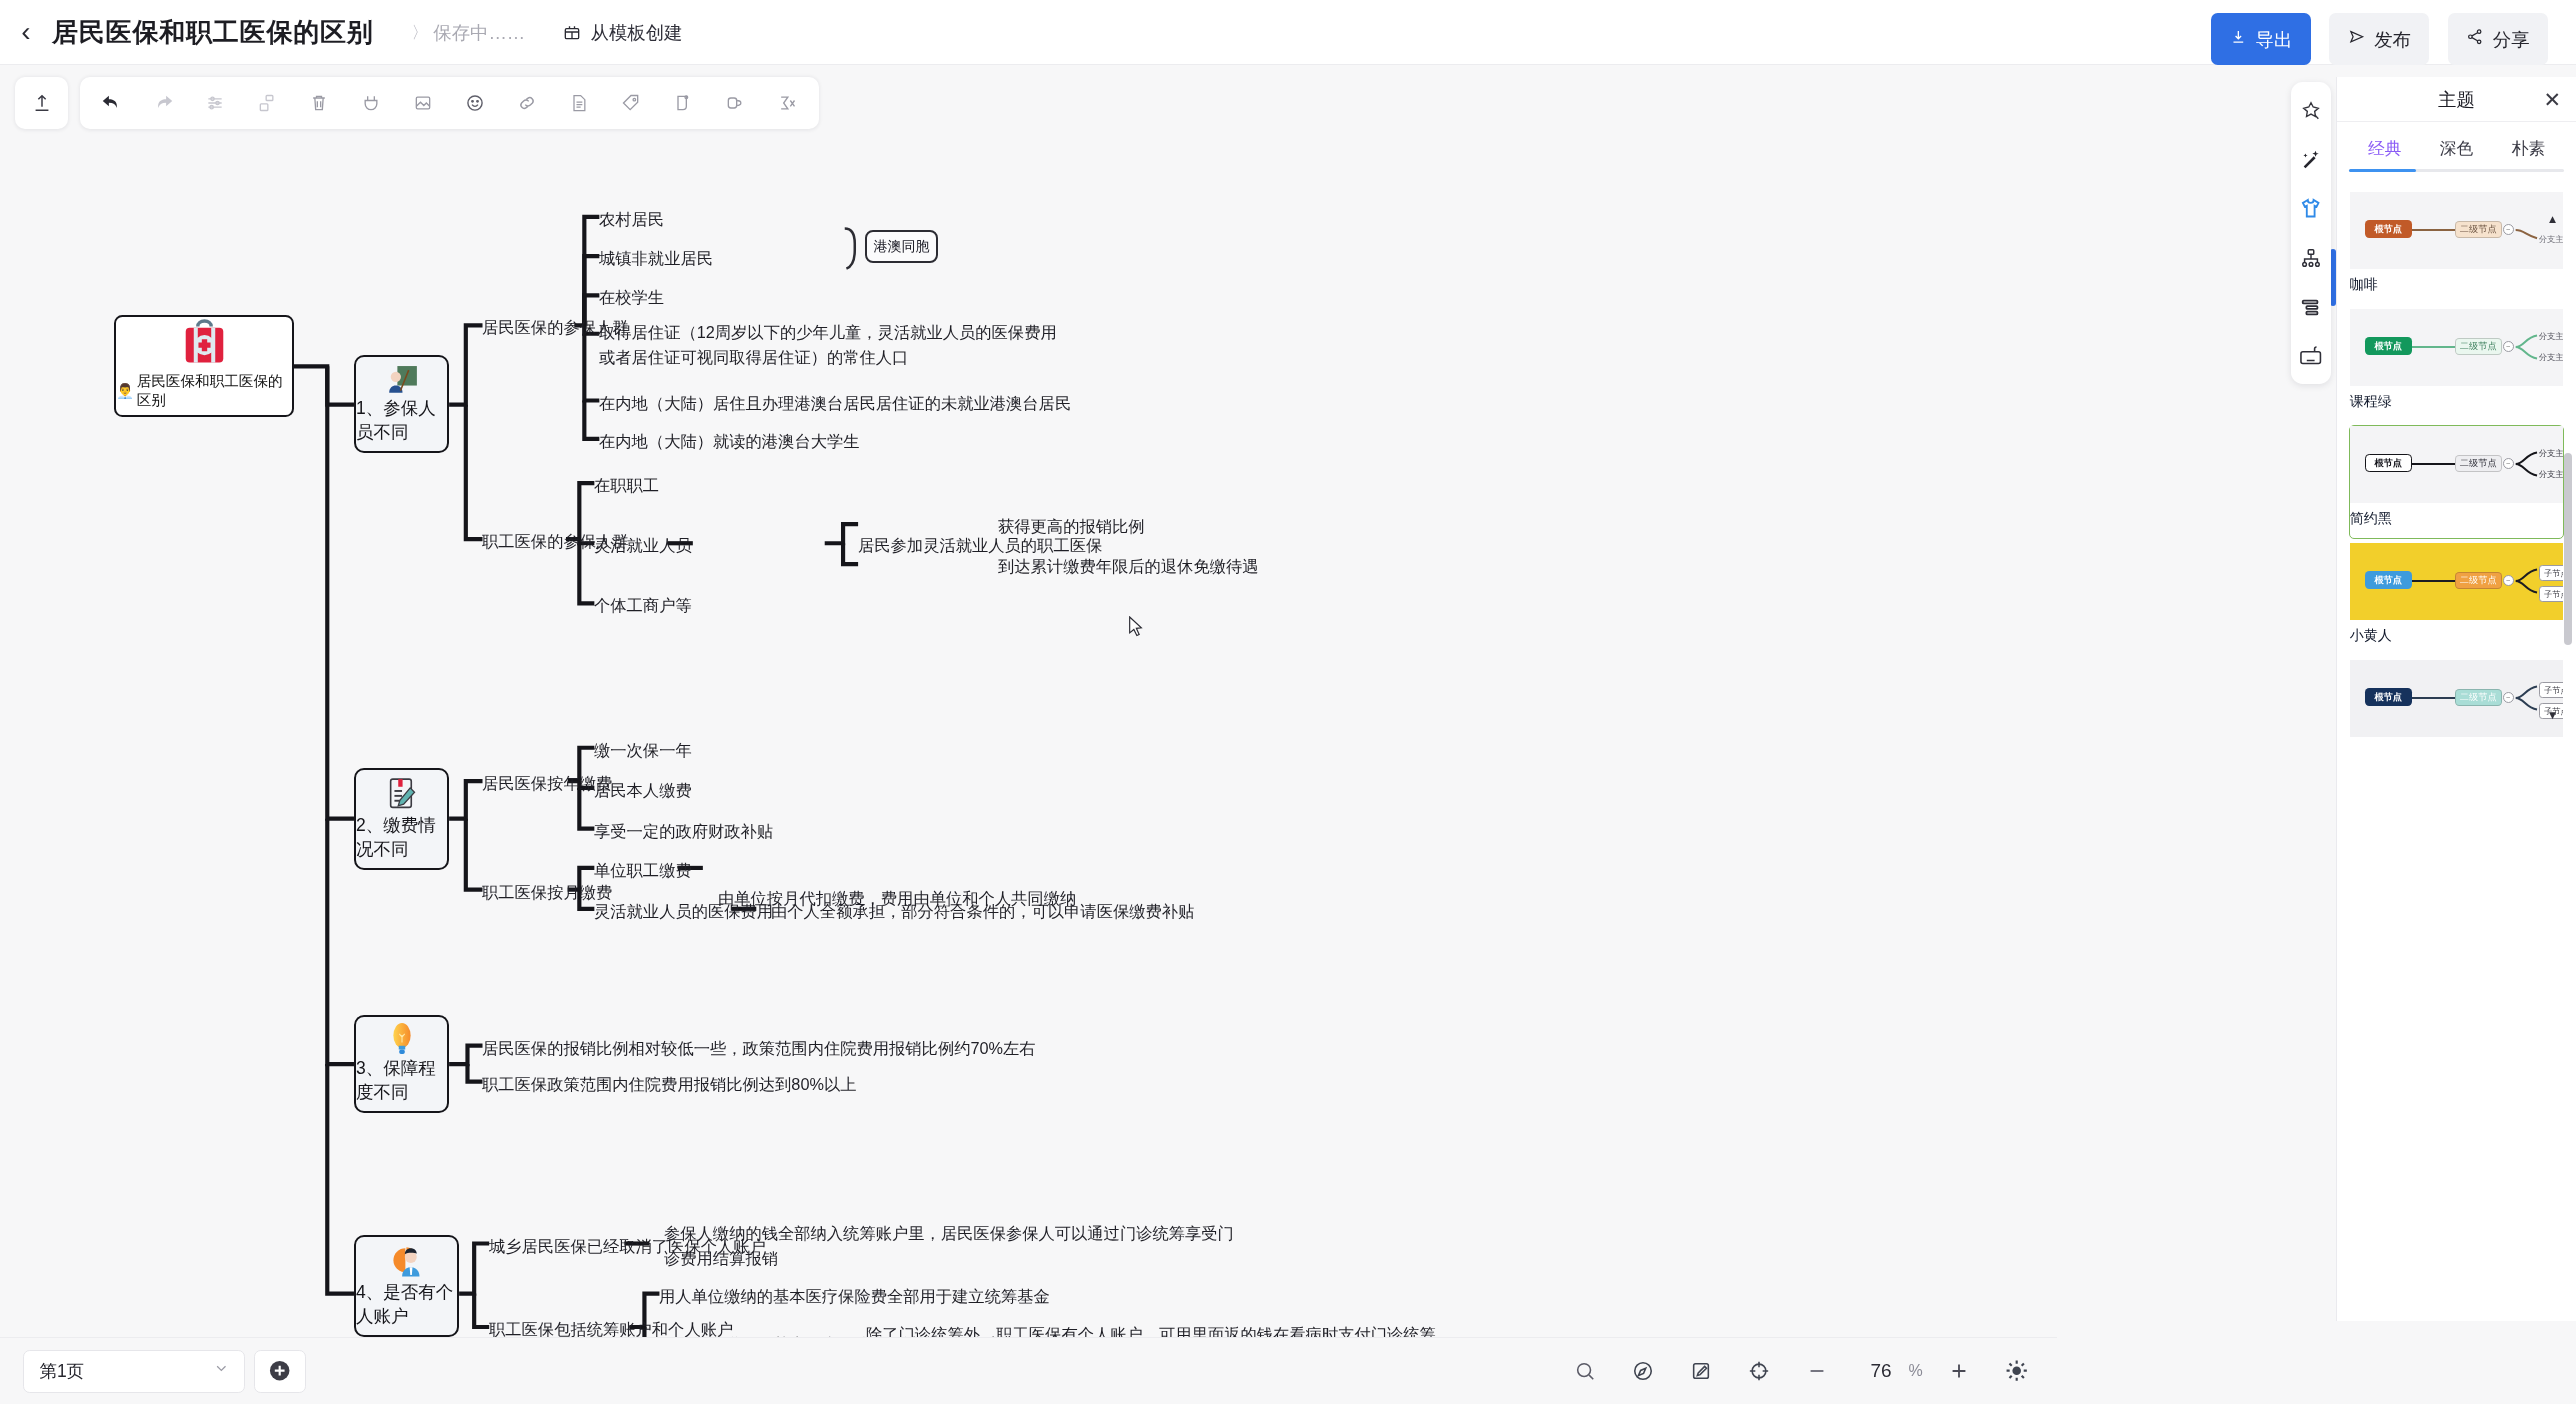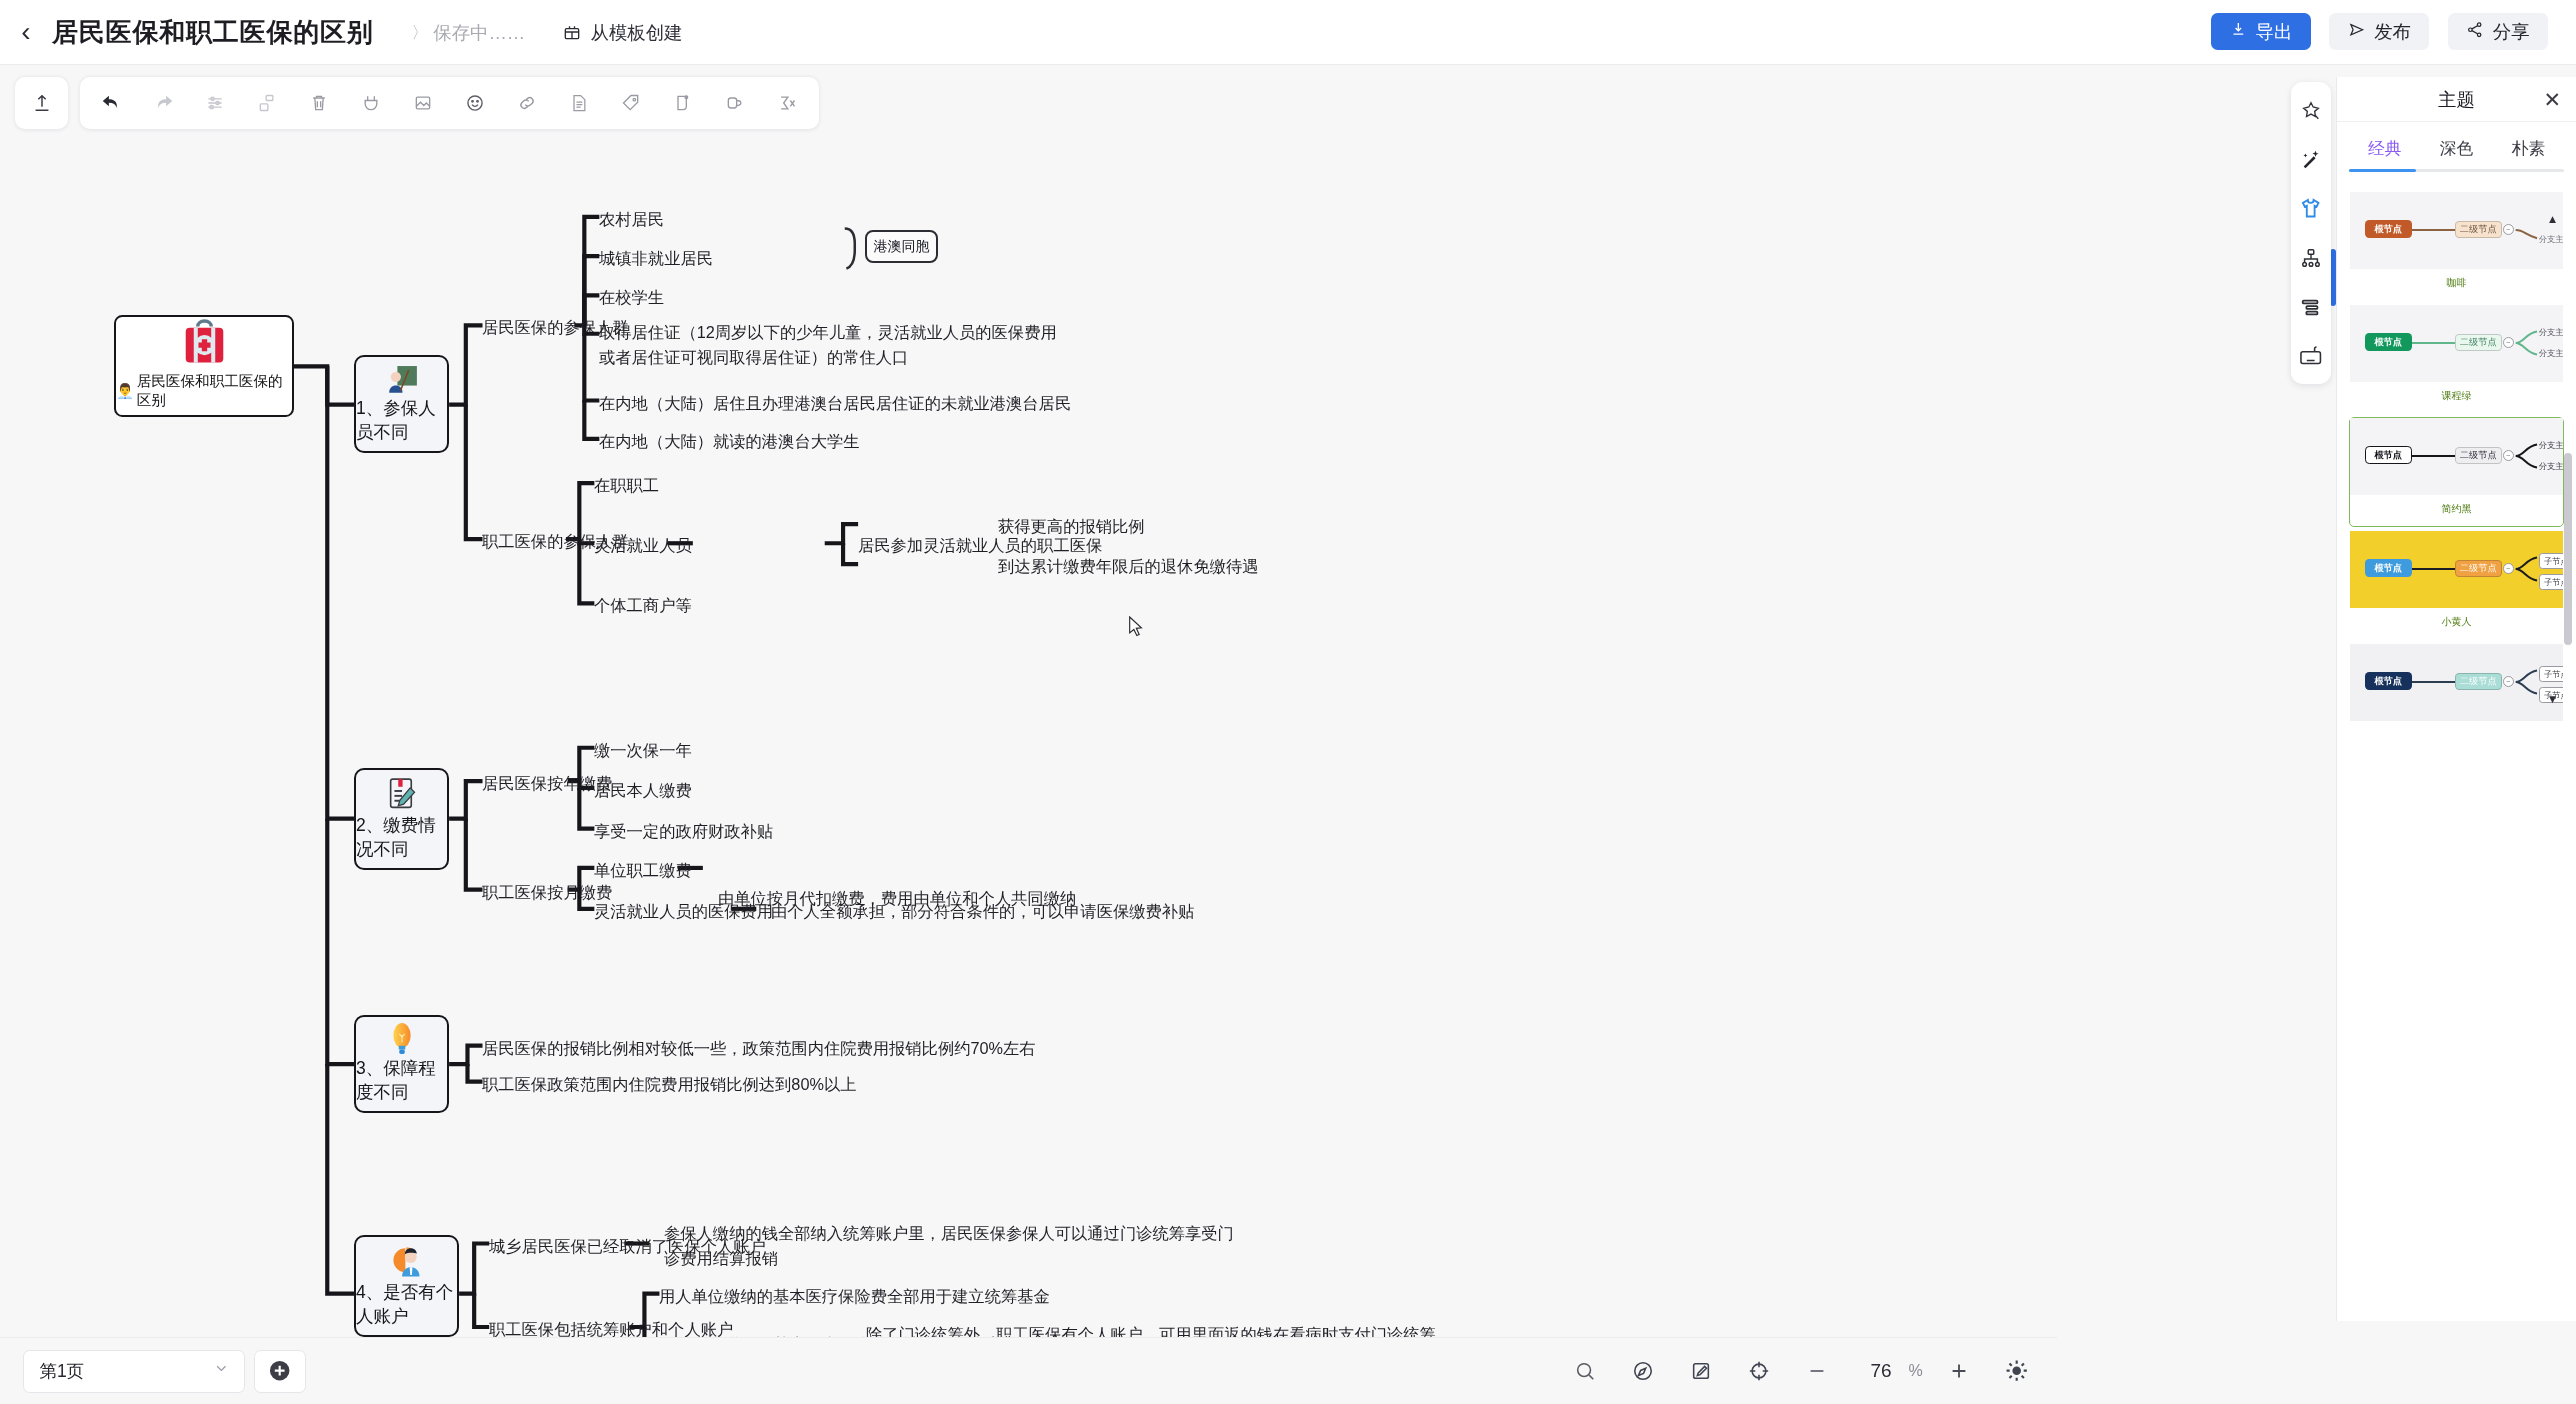--- a/index.html
+++ b/index.html
@@ -15,21 +15,21 @@
     border-bottom: 0.8px solid #ececef;
   }
   #back-arrow { width: 52px; height: 65px; display: flex; align-items: center; justify-content: center;
     font-size: 28px; color: #2b2b33; cursor: pointer; }
   #doc-title { font-size: 26px; font-weight: bold; color: #1d1d23; letter-spacing: 0.8px; }
   #save-status { margin-left: 38px; font-size: 18.4px; color: #a9a9b2; display: flex; align-items: center; gap: 5px;}
   #save-chevron { font-size: 16.7px; color: #b9b9c2; }
   #tpl-btn { margin-left: 37px; display: flex; align-items: center; gap: 8.3px; font-size: 18.4px; color: #30303a; cursor:pointer;}
   #tpl-icon svg { display: block; }
   #top-actions { position: absolute; right: 28px; top: 13.4px; display: flex; gap: 18.4px; align-items: center; }
-  .act-btn { height: 37px; padding: 0 18.4px; border-radius: 6.7px; display: flex; align-items: center; gap: 9.2px;
+  .act-btn { height: 52px; padding: 0 18.4px; border-radius: 6.7px; display: flex; align-items: center; gap: 9.2px;
     font-size: 18.4px; cursor: pointer; }
   .act-primary { background: #2f6fe4; color: #fff; }
   .act-plain { background: #f1f2f5; color: #26262e; }
   
   #toolbar-wrap { position: absolute; left: 15px; top: 77px; display: flex; gap: 11.7px; align-items: center; z-index: 5;}
   .tb-card { background: #fff; border-radius: 10px; box-shadow: 0 0.8px 4.2px rgba(20,20,40,.09);
     height: 52px; display: flex; align-items: center; }
   #tb-first { width: 53px; justify-content: center; }
   #tb-main { padding: 0 8.3px; gap: 5px; }
   .tb-btn { width: 47px; height: 42px; display: flex; align-items: center; justify-content: center;
@@ -63,21 +63,21 @@
   #tp-close { position: absolute; right: 15px; top: 11.7px; font-size: 21px; color: #3b3b44; cursor: pointer; line-height: 1;}
   #tp-tabs { display: flex; gap: 0; padding: 8.3px 11.7px 0 11.7px; }
   .tp-tab { flex: 1; text-align: center; font-size: 16.7px; color: #3a3a45; padding: 6.7px 0 9.2px 0; cursor: pointer; }
   .tp-tab.on { color: #8b5cf6; }
   #tp-underline { height: 3.3px; background: #e7e8ec; margin: 0 11.7px; border-radius: 1.7px; position: relative; }
   #tp-underline::after { content:""; position:absolute; left:0; top:0; height:3.3px; width:31%; background:#3e92f0; border-radius:1.7px;}
   #tp-list { position: absolute; left: 0; top: 109px; right: 0; bottom: 0; overflow: hidden; padding: 5px 11.7px 0 11.7px; }
   .theme-card { margin-bottom: 3.3px; border: 1.7px solid transparent; border-radius: 5px; cursor: pointer; }
   .theme-card.sel { border-color: #7fba5a; }
   .theme-prev { height: 77px; background: #f4f4f6; position: relative; overflow: hidden; }
-  .theme-name { text-align: center; font-size: 10px; color: #4d7c0f; padding: 6.7px 0 10px 0; }
+  .theme-name { text-align: left; font-size: 14px; color: #0f172a; padding: 6.7px 0 10px 0; }
   .tnode { position: absolute; border-radius: 4.2px; font-size: 9.2px; display: flex; align-items: center;
     justify-content: center; white-space: nowrap; }
   .tbranch { position: absolute; font-size: 8.3px; color: #44444e; white-space: nowrap; }
   .tline { position: absolute; height: 1.7px; }
   .tcirc { position: absolute; width: 11px; height: 11px; border-radius: 50%; border: 1.3px solid #9a9aa2;
     background: #fff; display:flex; align-items:center; justify-content:center; font-size:7.5px; color:#777; }
   #tp-scrollbar { position: absolute; right: 4.2px; top: 376px; width: 7.5px; height: 192px; background: #c9c9cf; border-radius: 4.2px; }
   .tp-arrow { position: absolute; right: 6.7px; font-size: 11.7px; color: #2f2f38; }
   
   #bottombar { position: absolute; left: 0; bottom: 0; width: 2057px; height: 67px; background: #f7f7f8;

